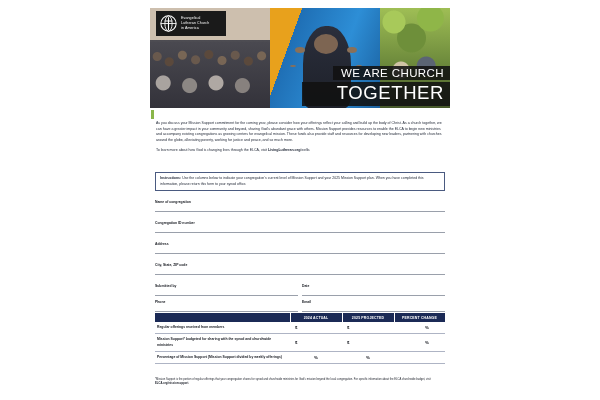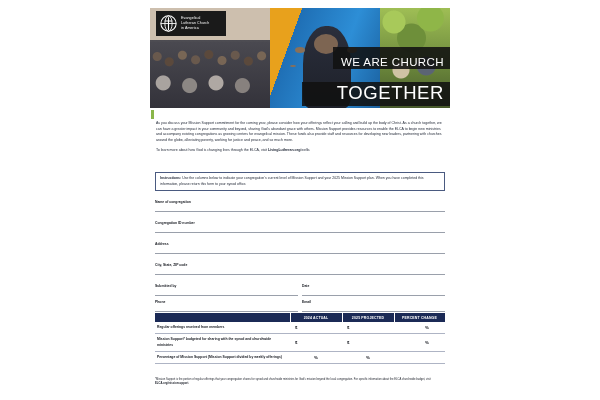--- a/index.html
+++ b/index.html
@@ -150,32 +150,32 @@
     width: 148px;
     text-align: right;
     pointer-events: none;
   }
   .banner-line1 {
     display: inline-block;
     background: rgba(17,17,17,0.88);
     color: #ffffff;
     font-size: 11.5px;
     letter-spacing: 0.4px;
-    padding: 9px 6px 1px 8px;
+    padding: 1px 6px 1px 8px;
     white-space: nowrap;
   }
   .banner-line2 {
     display: block;
     background: rgba(17,17,17,0.88);
     color: #ffffff;
     font-size: 18.5px;
     letter-spacing: 0.6px;
     padding: 0px 6px 2px 8px;
     white-space: nowrap;
-    margin-top: 12px;
+    margin-top: 1px;
   }
 
   
   .headline {
     position: absolute;
     left: 6px;
     top: 110px;
     width: 290px;
     color: #1b2a56;
     font-size: 8.2px;

